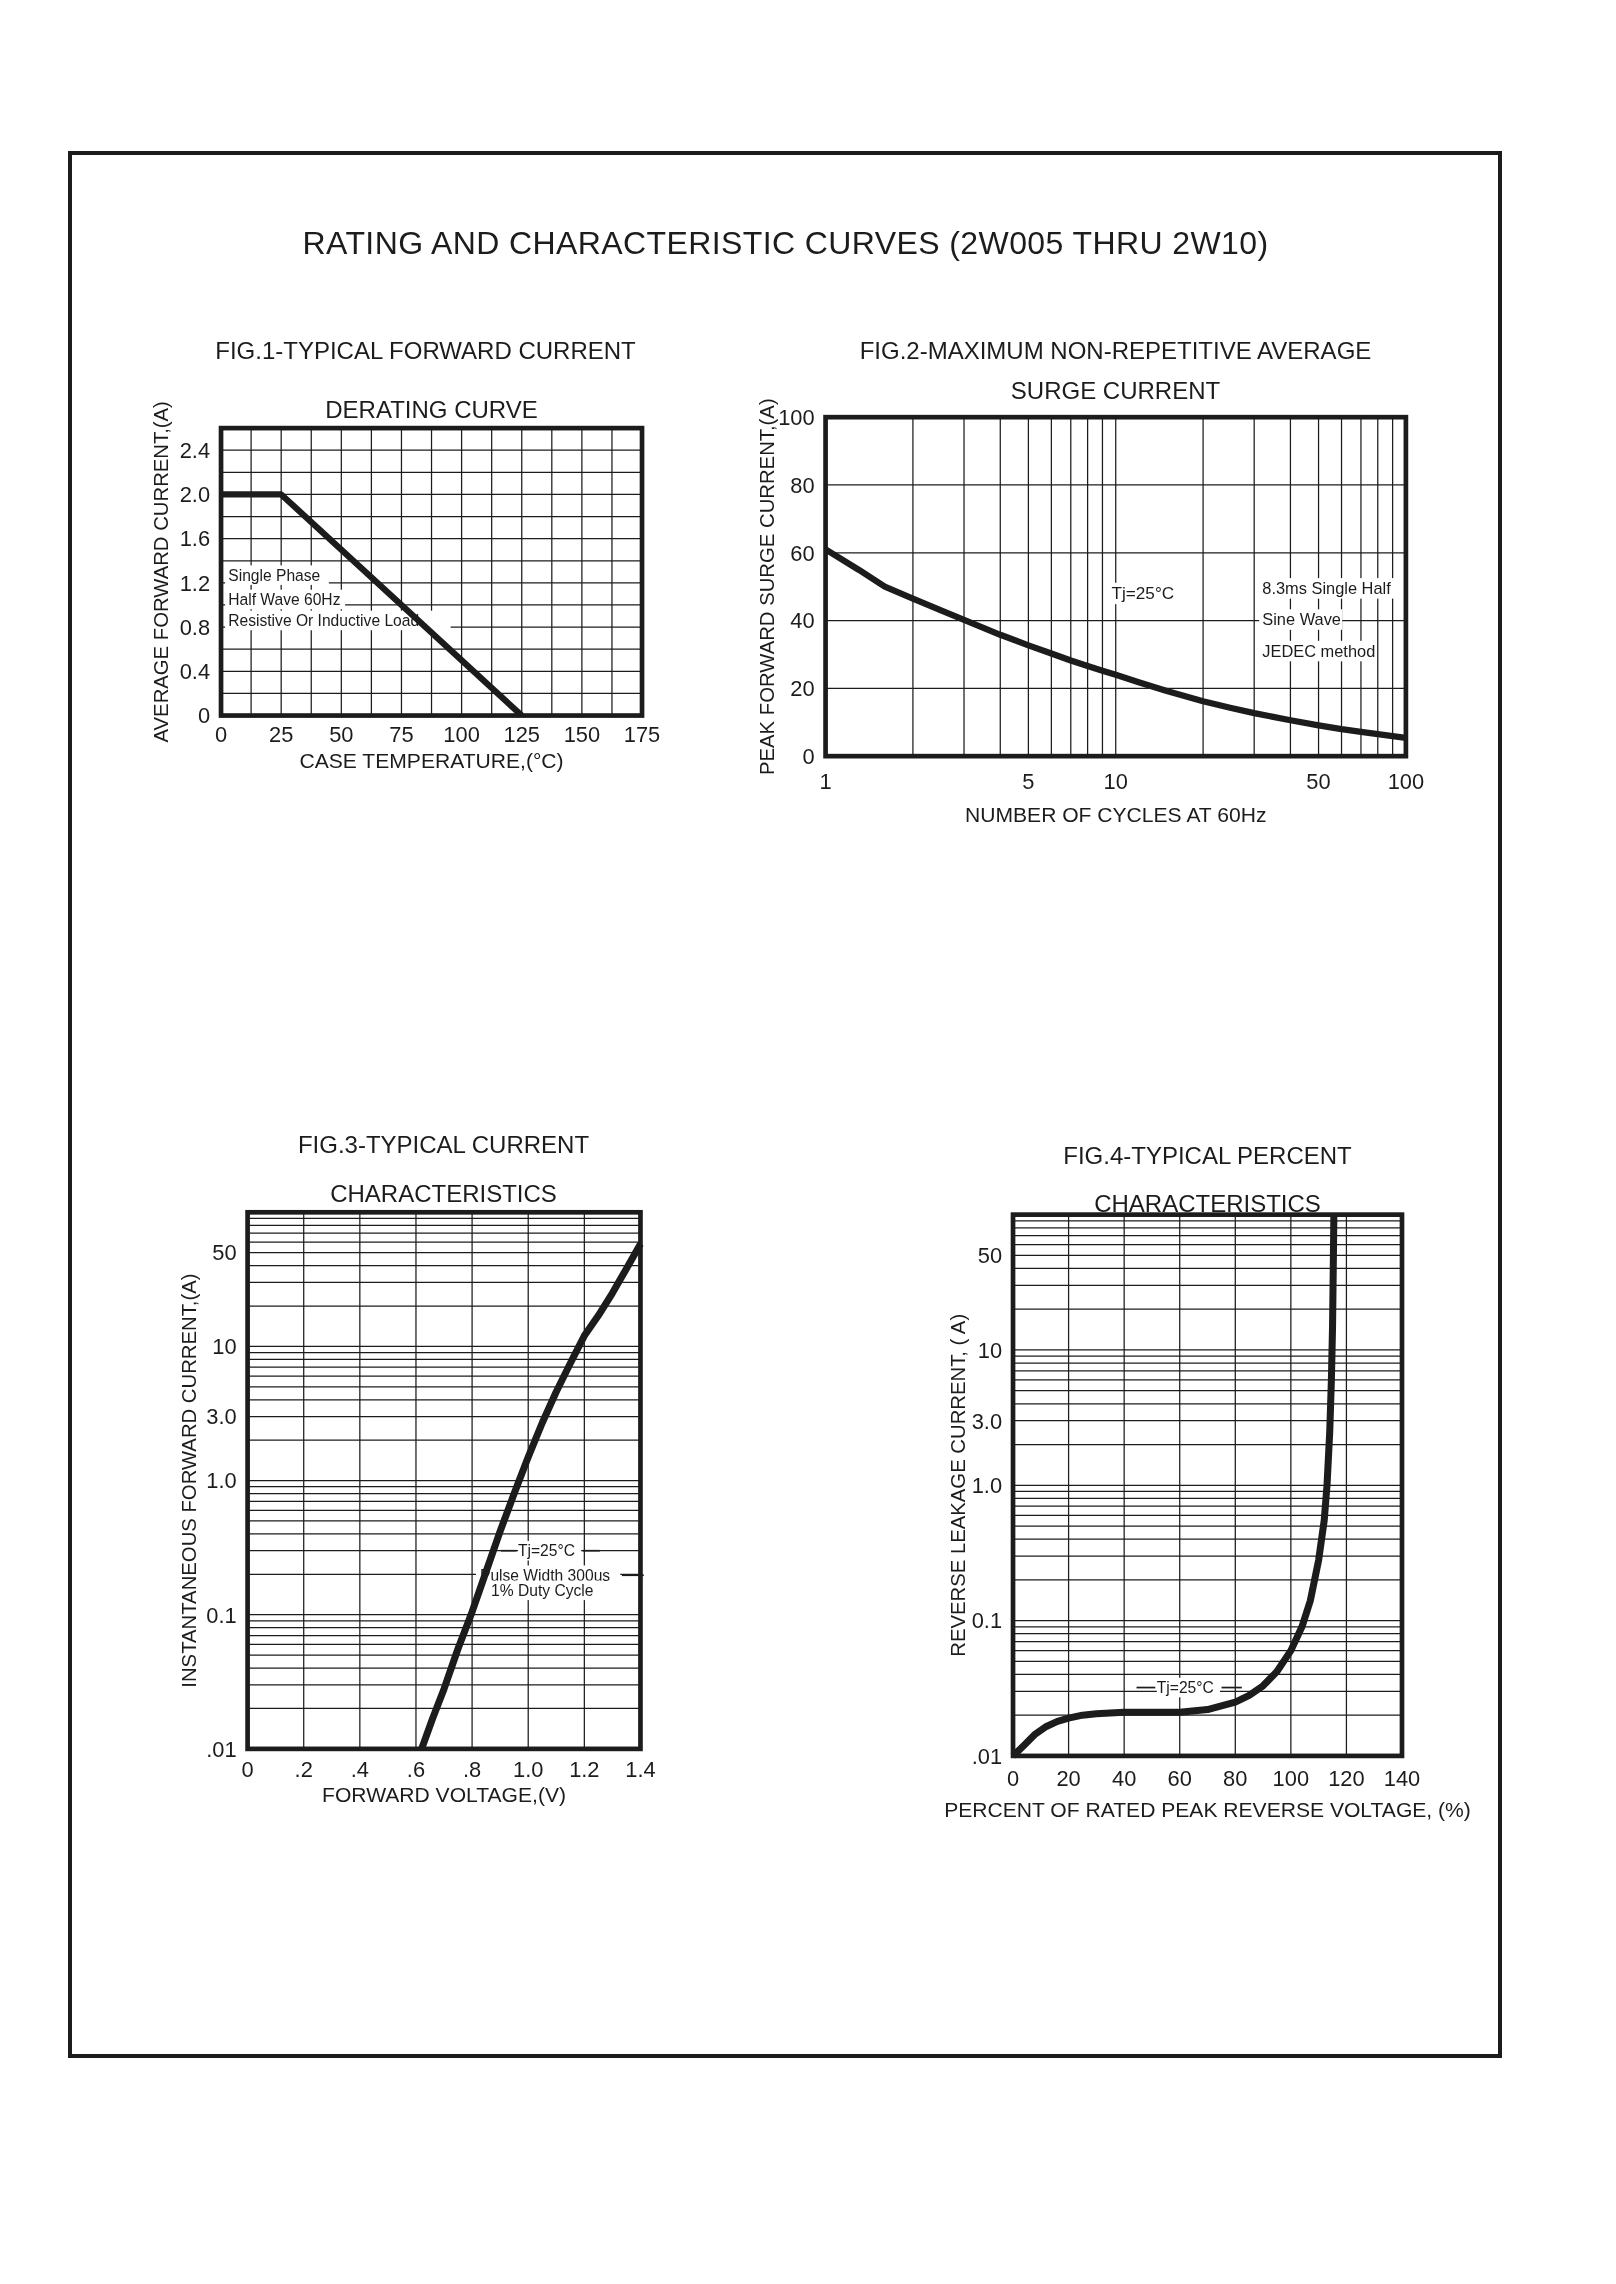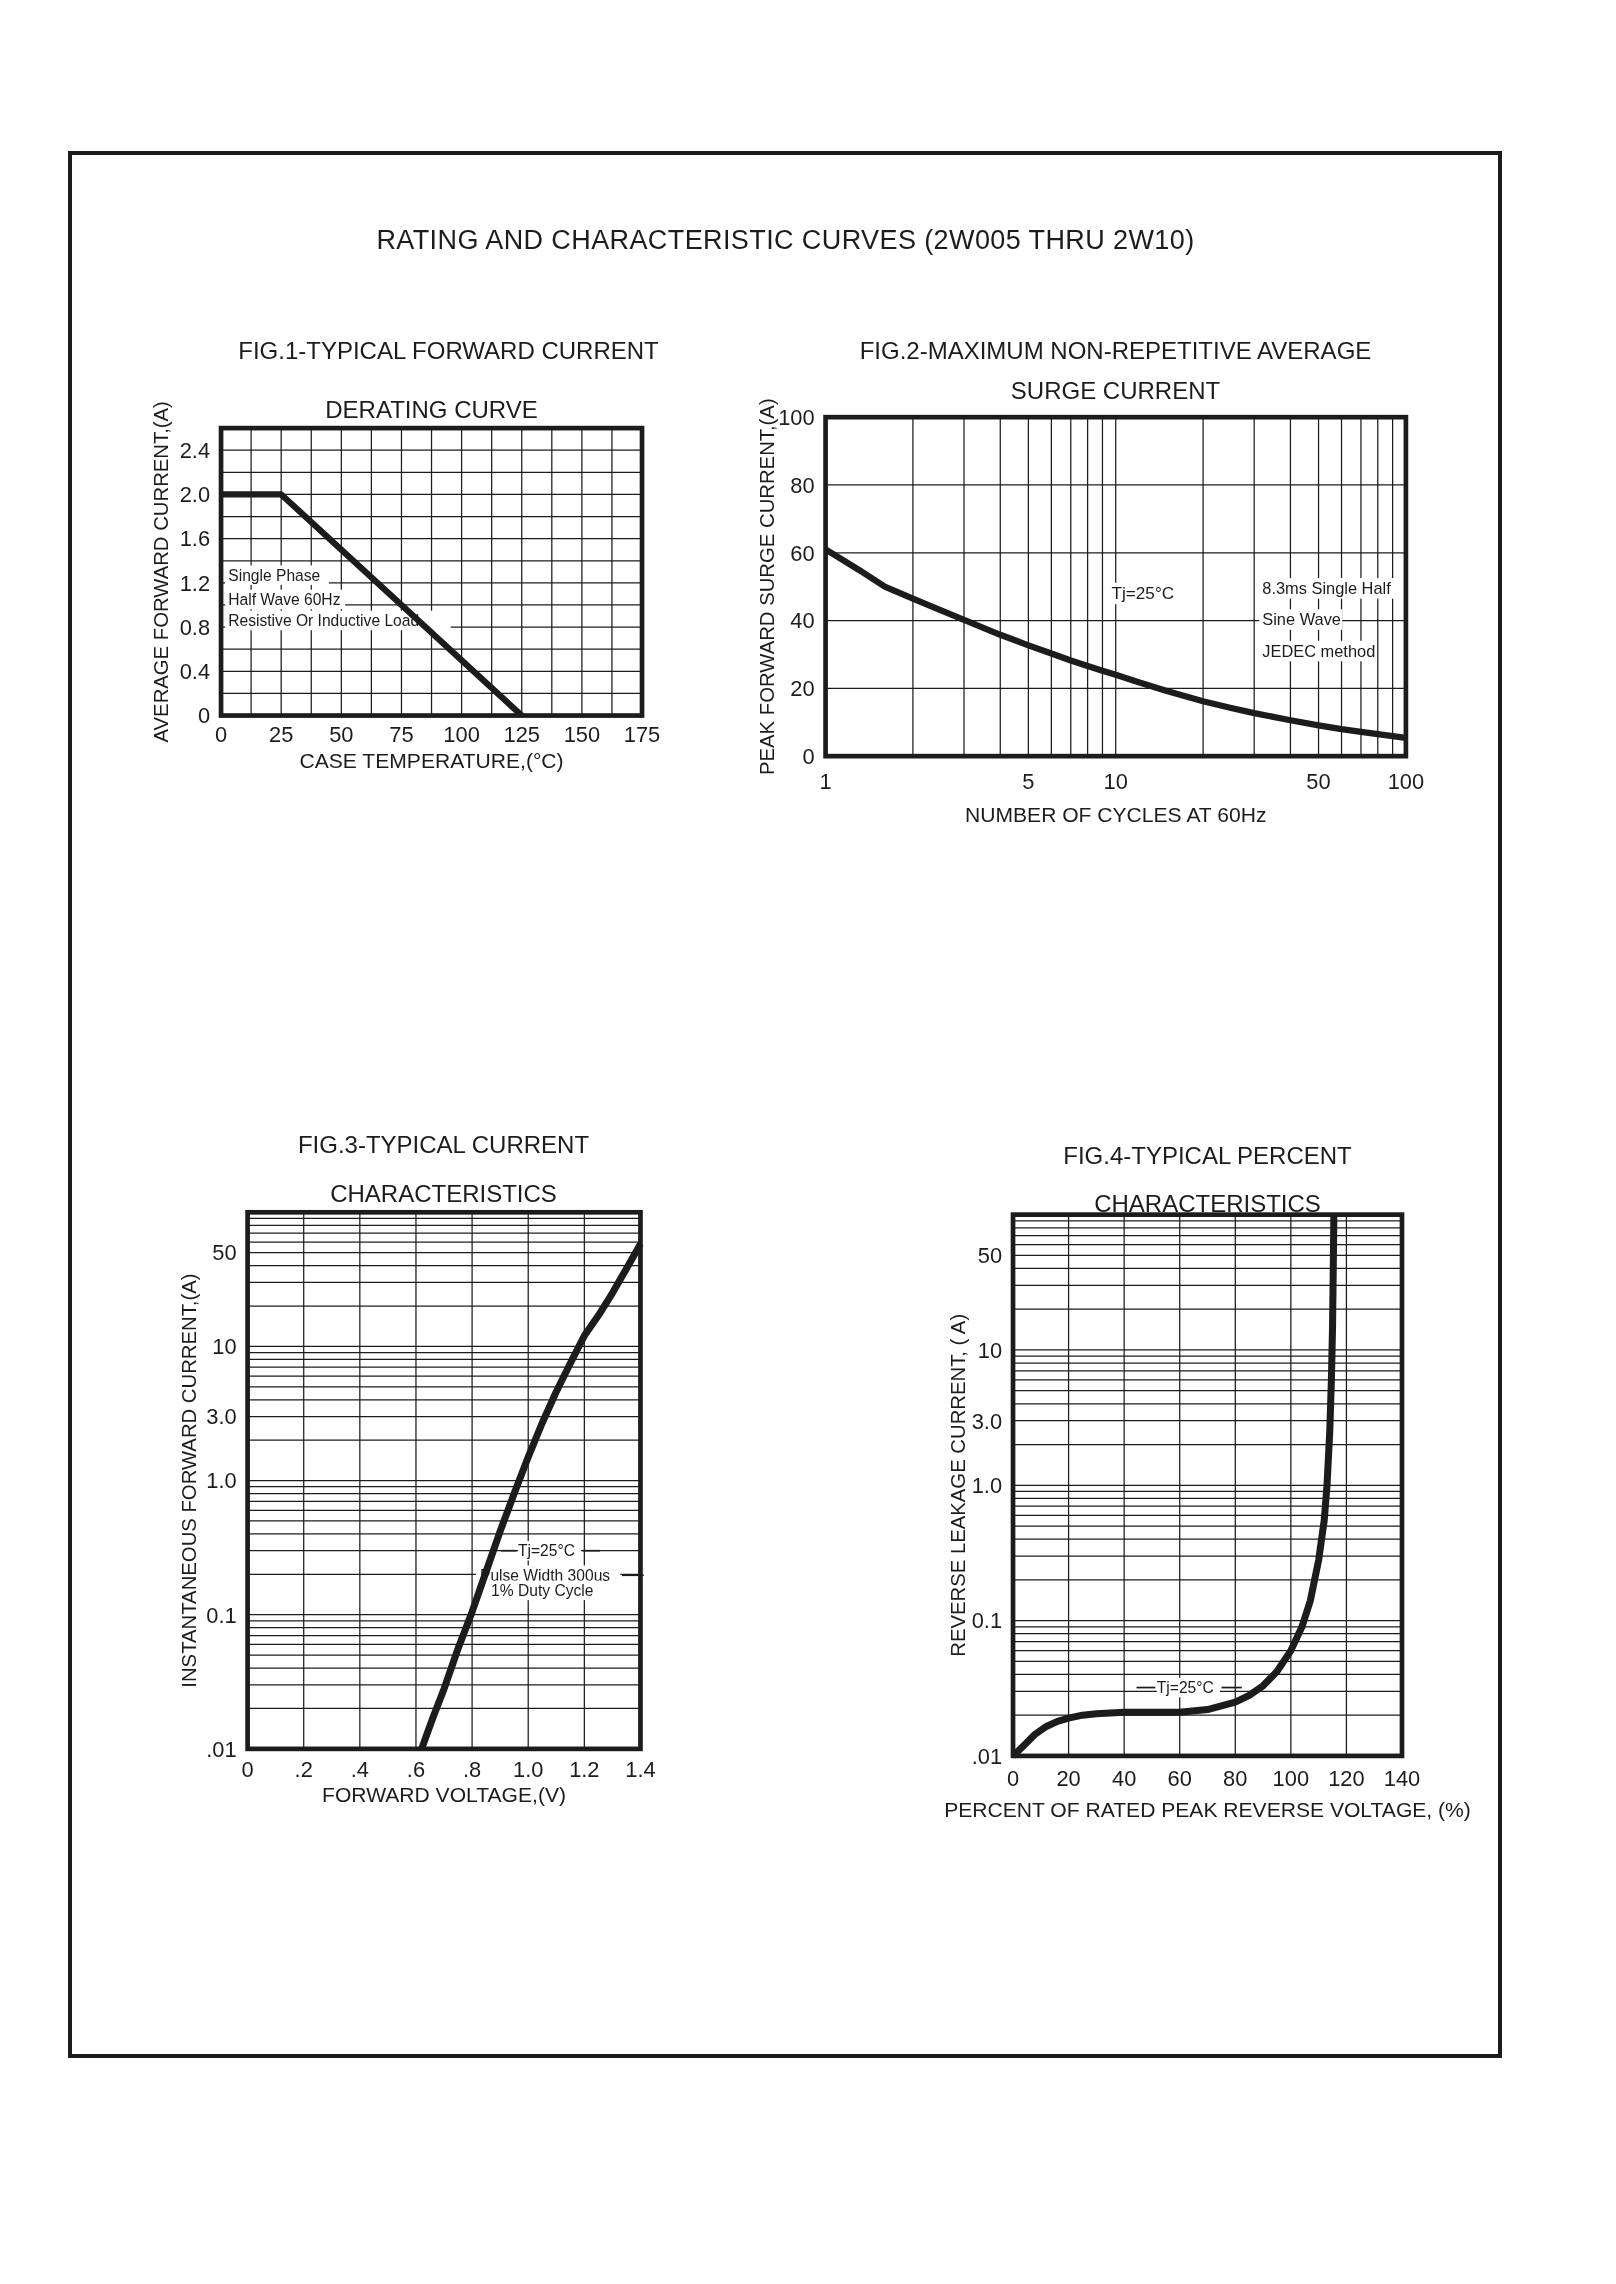--- a/index.html
+++ b/index.html
@@ -6,26 +6,26 @@
   body{
     width:1616px;height:2284px;background:#ffffff;position:relative;
     font-family:"Liberation Sans", sans-serif;color:#1c1c1c;overflow:hidden;
   }
   .frame{
     position:absolute;left:68px;top:151px;width:1426px;height:1899px;
     border:4.7px solid #1c1c1c;background:#ffffff;
   }
   .main-title{
     position:absolute;left:68px;top:225px;width:1435px;text-align:center;
-    font-size:27px;letter-spacing:0.4px;white-space:nowrap;
+    font-size:32px;letter-spacing:0.4px;white-space:nowrap;
   }
   .fig-title{
     position:absolute;text-align:center;font-size:24px;white-space:nowrap;
   }
-  #t1a{left:214px;top:337px;width:469px;}
+  #t1a{left:191px;top:337px;width:469px;}
   #t1b{left:197px;top:377px;width:469px;margin-top:19px;}
   #t2a{left:842px;top:337px;width:547px;}
   #t2b{left:842px;top:377px;width:547px;}
   #t3a{left:209px;top:1131px;width:469px;}
   #t3b{left:209px;top:1180px;width:469px;}
   #t4a{left:973px;top:1142px;width:469px;}
   #t4b{left:973px;top:1190px;width:469px;}
   #charts{position:absolute;left:0;top:0;}
 </style>
 </head>

